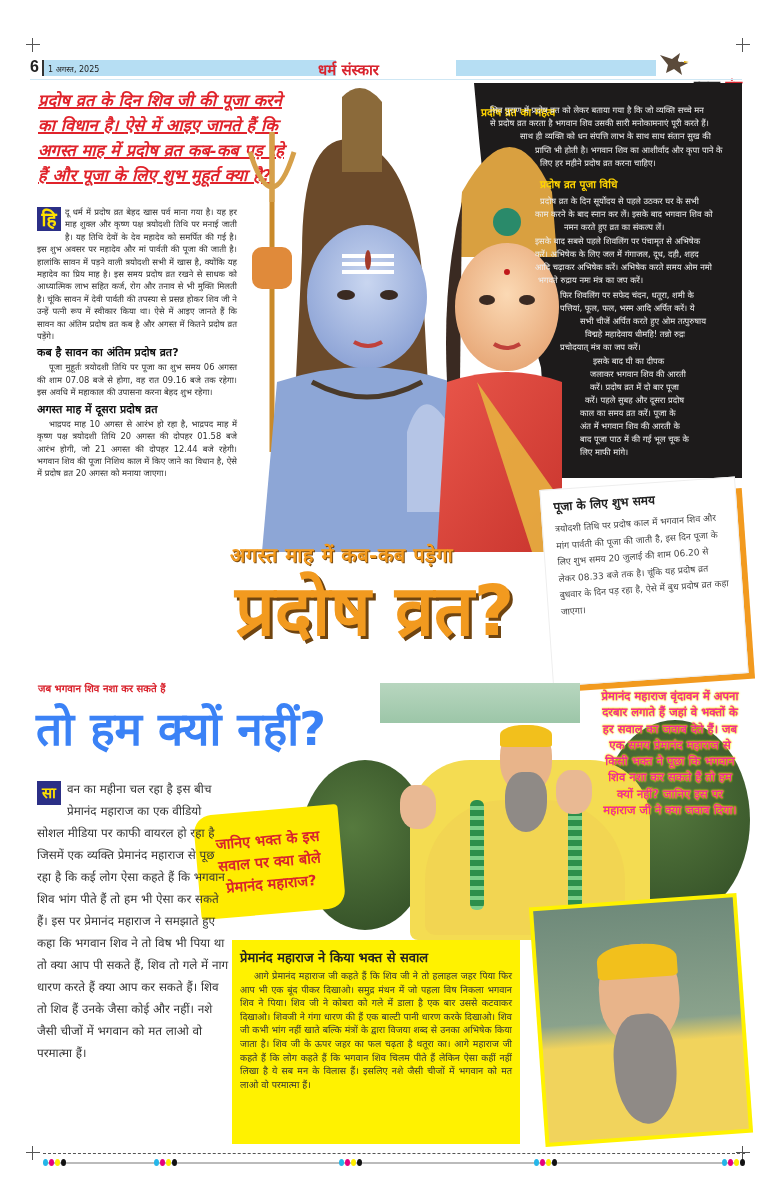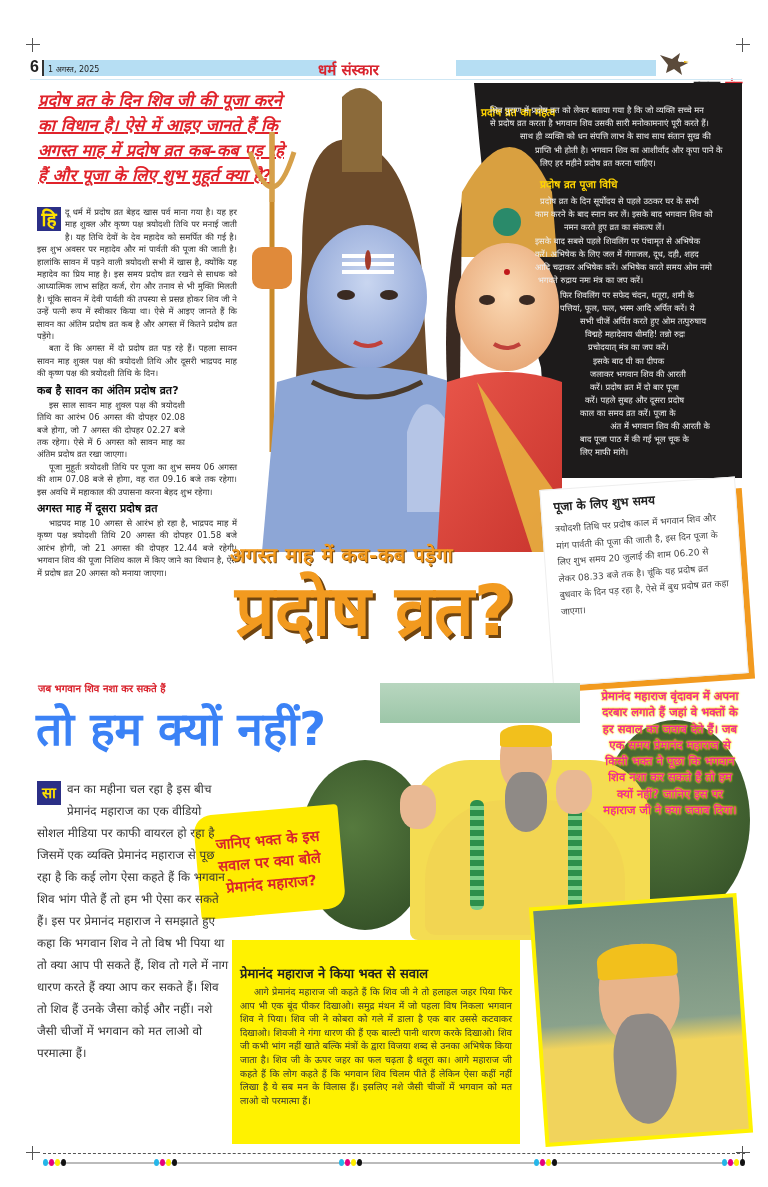--- a/index.html
+++ b/index.html
@@ -67,21 +67,21 @@
   .garland { position: absolute; width: 14px; height: 110px; background: repeating-linear-gradient(#2d8f4b 0 6px, #7dcf8a 6px 10px); border-radius: 6px; }
   .hand { position: absolute; width: 36px; height: 44px; background: #e9b993; border-radius: 40% 40% 45% 45%; }
 
   .callout-yellow { position: absolute; left: 197px; top: 810px; width: 145px; height: 104px; background: #ffec00; transform: rotate(-5deg); border-radius: 18px 4px 18px 4px; display: flex; align-items: center; justify-content: center; text-align: center; font-weight: bold; font-size: 14.5px; line-height: 22px; color: #d9232d; padding: 4px; }
 
   .pink-text { position: absolute; left: 600px; top: 688px; width: 140px; text-align: center; font-weight: bold; font-size: 11.5px; line-height: 16.3px; color: #ef2f96; text-shadow: 0 0 2px #ffec00, 0 0 2px #ffec00; }
 
   .col-left2 { position: absolute; left: 37px; top: 778px; width: 192px; font-size: 11.8px; line-height: 22px; color: #333; }
   .dropcap2 { float: left; width: 24px; height: 24px; margin: 3px 6px 0 0; background: #2b2f86; color: #ffe100; font-weight: bold; font-size: 15px; line-height: 24px; text-align: center; }
 
-  .yellow-box { position: absolute; left: 232px; top: 940px; width: 288px; height: 204px; background: #fff200; padding: 24px 8px; }
+  .yellow-box { position: absolute; left: 232px; top: 940px; width: 288px; height: 204px; background: #fff200; padding: 8px 8px; }
   .yellow-title { font-weight: bold; font-size: 13px; color: #222; margin-bottom: 3px; }
   .yellow-body { font-size: 9.3px; line-height: 13.6px; color: #333; text-align: justify; text-indent: 14px; }
 
   .guru-photo2 { position: absolute; left: 537px; top: 900px; width: 208px; height: 240px; background: #fff200; transform: rotate(-4deg); padding: 4px; }
   .guru-photo2-inner { width: 100%; height: 100%; background: linear-gradient(180deg, #6f8a7a 0%, #8aa28c 50%, #f1d35c 60%, #f1d35c 100%); position: relative; overflow: hidden; }
 
   
   .footer-dash { position: absolute; left: 43px; top: 1153px; width: 702px; border-top: 1px dashed #555; }
   .footer-rule { position: absolute; left: 43px; top: 1162px; width: 695px; height: 2px; background: #bbb; }
   .reg { position: absolute; top: 1159px; display: flex; gap: 1px; }
@@ -179,38 +179,36 @@
 <div class="dark-text" style="left:535px;top:208px;width:201px;">काम करने के बाद स्नान कर लें। इसके बाद भगवान शिव को</div>
 <div class="dark-text" style="left:535px;top:221px;width:160px;text-align:left;margin-left:29px;">नमन करते हुए व्रत का संकल्प लें।</div>
 <div class="dark-text" style="left:535px;top:235px;width:201px;">इसके बाद सबसे पहले शिवलिंग पर पंचामृत से अभिषेक</div>
 <div class="dark-text" style="left:535px;top:248px;width:201px;">करें। अभिषेक के लिए जल में गंगाजल, दूध, दही, शहद</div>
 <div class="dark-text" style="left:535px;top:261px;width:201px;">आदि चढ़ाकर अभिषेक करें। अभिषेक करते समय ओम नमो</div>
 <div class="dark-text" style="left:538px;top:274px;width:160px;text-align:left;">भगवते रुद्राय नमः मंत्र का जप करें।</div>
 <div class="dark-text" style="left:560px;top:289px;width:150px;">फिर शिवलिंग पर सफेद चंदन, धतूरा, शमी के</div>
 <div class="dark-text" style="left:560px;top:302px;width:148px;">पत्तियां, फूल, फल, भस्म आदि अर्पित करें। ये</div>
 <div class="dark-text" style="left:580px;top:315px;width:132px;">सभी चीजें अर्पित करते हुए ओम तत्पुरुषाय</div>
 <div class="dark-text" style="left:585px;top:328px;width:114px;">विद्महे महादेवाय धीमहि! तन्नो रुद्रः</div>
-<div class="dark-text" style="left:588px;top:341px;width:100px;">प्रचोदयात् मंत्र का जप करें।</div>
+<div class="dark-text" style="left:560px;top:341px;width:100px;">प्रचोदयात् मंत्र का जप करें।</div>
 <div class="dark-text" style="left:593px;top:355px;width:100px;">इसके बाद घी का दीपक</div>
 <div class="dark-text" style="left:590px;top:368px;width:118px;">जलाकर भगवान शिव की आरती</div>
 <div class="dark-text" style="left:590px;top:381px;width:122px;">करें। प्रदोष व्रत में दो बार पूजा</div>
 <div class="dark-text" style="left:585px;top:394px;width:126px;">करें। पहले सुबह और दूसरा प्रदोष</div>
 <div class="dark-text" style="left:580px;top:407px;width:130px;text-align:left;">काल का समय व्रत करें। पूजा के</div>
-<div class="dark-text" style="left:580px;top:420px;width:130px;text-align:right;">अंत में भगवान शिव की आरती के</div>
+<div class="dark-text" style="left:580px;top:420px;width:130px;text-align:left;">अंत में भगवान शिव की आरती के</div>
 <div class="dark-text" style="left:580px;top:433px;width:130px;text-align:left;">बाद पूजा पाठ में की गई भूल चूक के</div>
 <div class="dark-text" style="left:580px;top:446px;width:130px;text-align:left;">लिए माफी मांगे।</div>
 
 <div class="col-left">
   <p>
     <span class="dropcap">हि</span>
     <span>दू धर्म में प्रदोष व्रत बेहद खास पर्व माना गया है। यह हर माह शुक्ल और कृष्ण पक्ष त्रयोदशी तिथि पर मनाई जाती है। यह तिथि देवों के देव महादेव को समर्पित की गई है। इस शुभ अवसर पर महादेव और मां पार्वती की पूजा की जाती है। हालांकि सावन में पड़ने वाली त्रयोदशी सभी में खास है, क्योंकि यह महादेव का प्रिय माह है। इस समय प्रदोष व्रत रखने से साधक को आध्यात्मिक लाभ सहित कर्ज, रोग और तनाव से भी मुक्ति मिलती है। चूंकि सावन में देवी पार्वती की तपस्या से प्रसन्न होकर शिव जी ने उन्हें पत्नी रूप में स्वीकार किया था। ऐसे में आइए जानते हैं कि सावन का अंतिम प्रदोष व्रत कब है और अगस्त में कितने प्रदोष व्रत पड़ेंगे।</span>
   </p>
-  <p class="ind">बता दें कि अगस्त में दो प्रदोष व्रत पड़ रहे हैं। पहला सावन सावन माह शुक्ल पक्ष की त्रयोदशी तिथि और दूसरी भाद्रपद माह की कृष्ण पक्ष की त्रयोदशी तिथि के दिन।</p>
   <div class="subhead">कब है सावन का अंतिम प्रदोष व्रत?</div>
-  <p class="ind" style="width:148px;">इस साल सावन माह शुक्ल पक्ष की त्रयोदशी तिथि का आरंभ 06 अगस्त की दोपहर 02.08 बजे होगा, जो 7 अगस्त की दोपहर 02.27 बजे तक रहेगा। ऐसे में 6 अगस्त को सावन माह का अंतिम प्रदोष व्रत रखा जाएगा।</p>
   <p class="ind" style="margin-top:0;">पूजा मुहूर्तः त्रयोदशी तिथि पर पूजा का शुभ समय 06 अगस्त की शाम 07.08 बजे से होगा, वह रात 09.16 बजे तक रहेगा। इस अवधि में महाकाल की उपासना करना बेहद शुभ रहेगा।</p>
   <div class="subhead">अगस्त माह में दूसरा प्रदोष व्रत</div>
   <p class="ind">भाद्रपद माह 10 अगस्त से आरंभ हो रहा है, भाद्रपद माह में कृष्ण पक्ष त्रयोदशी तिथि 20 अगस्त की दोपहर 01.58 बजे आरंभ होगी, जो 21 अगस्त की दोपहर 12.44 बजे रहेगी। भगवान शिव की पूजा निशिथ काल में किए जाने का विधान है, ऐसे में प्रदोष व्रत 20 अगस्त को मनाया जाएगा।</p>
 </div>
 
 <div class="samay-wrap">
   <div class="samay-shadow"></div>
   <div class="samay-box">
     <div class="samay-title">पूजा के लिए शुभ समय</div>
     <div class="samay-body">त्रयोदशी तिथि पर प्रदोष काल में भगवान शिव और मांग पार्वती की पूजा की जाती है, इस दिन पूजा के लिए शुभ समय 20 जुलाई की शाम 06.20 से लेकर 08.33 बजे तक है। चूंकि यह प्रदोष व्रत बुधवार के दिन पड़ रहा है, ऐसे में बुध प्रदोष व्रत कहा जाएगा।</div>

